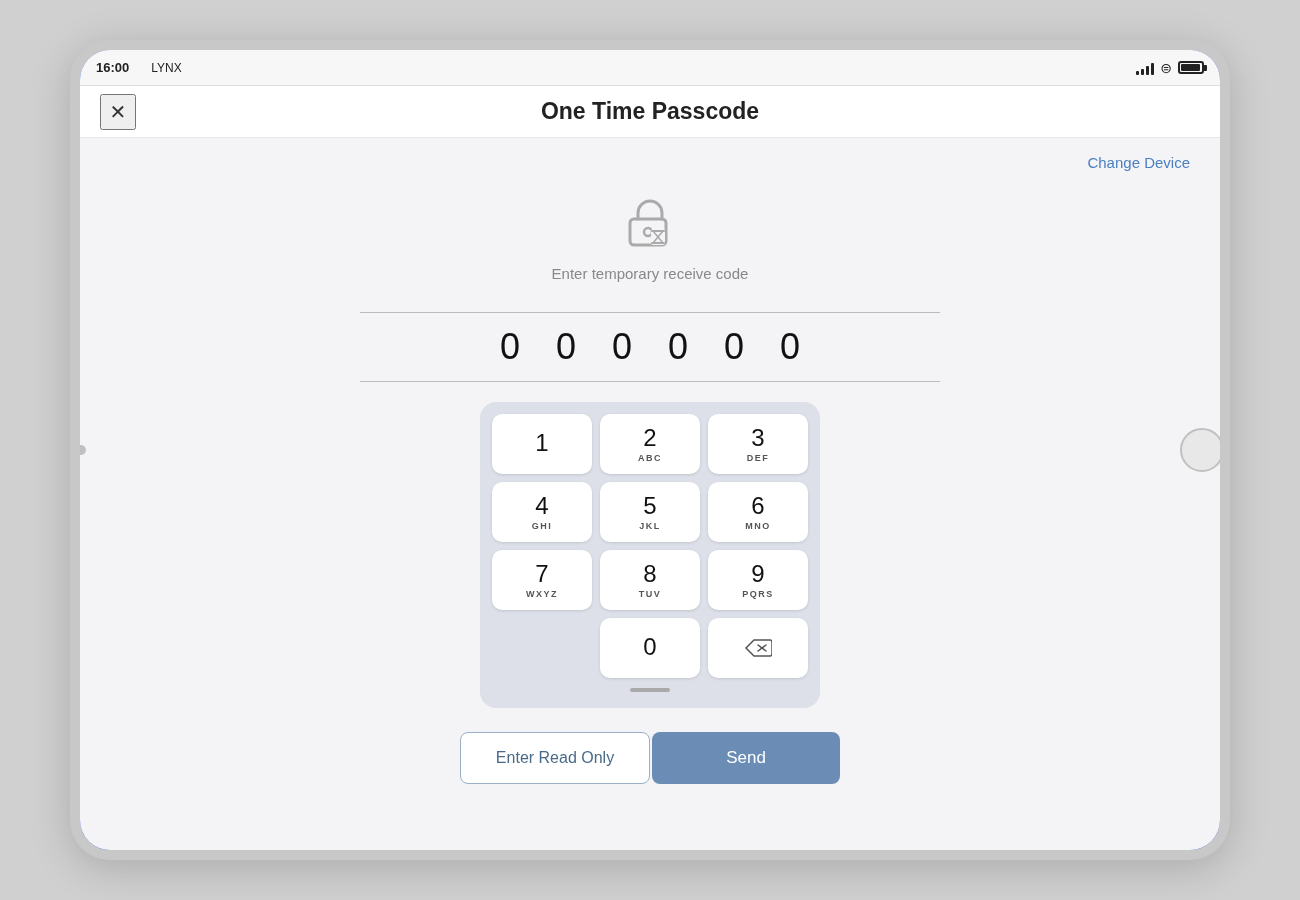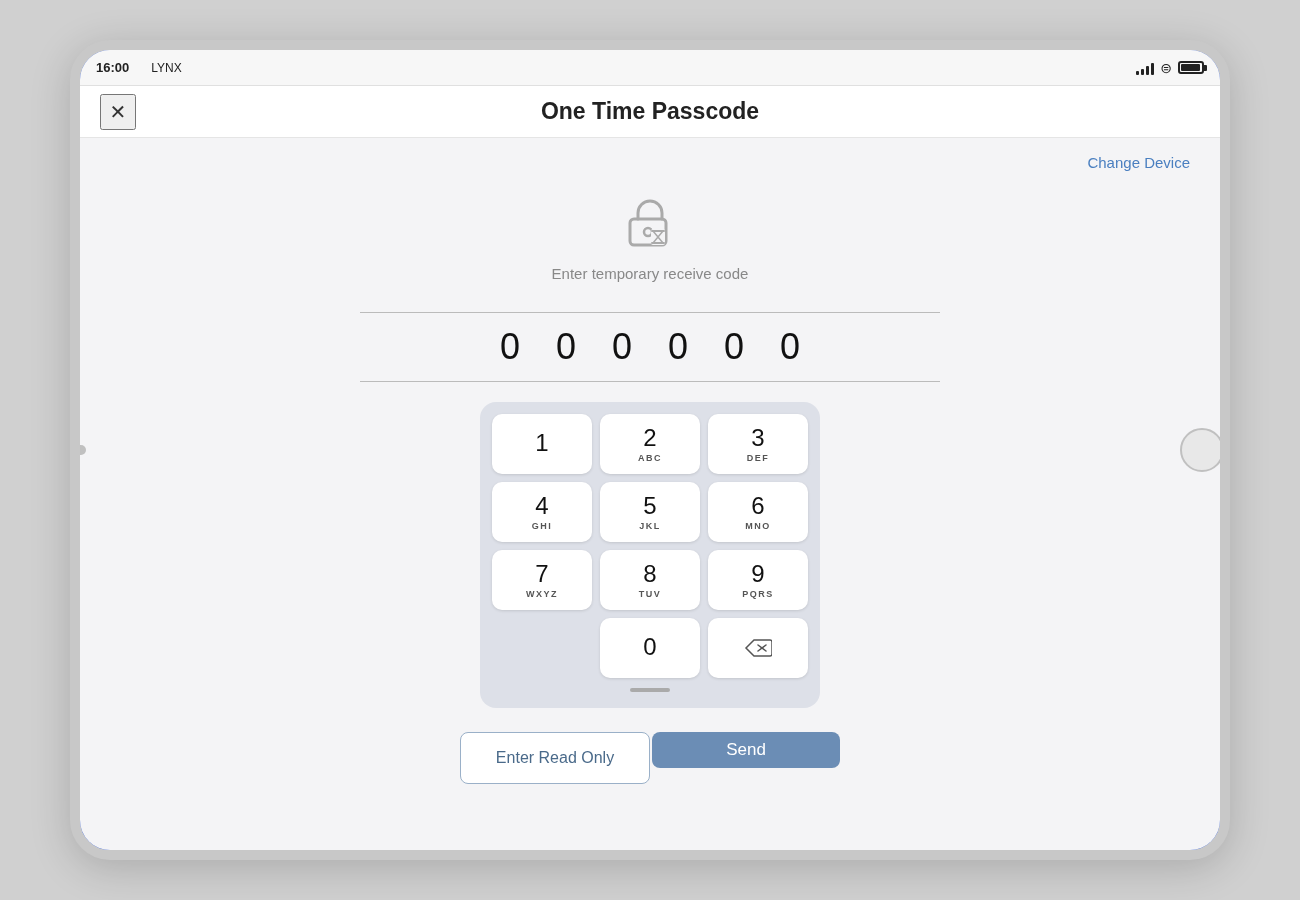--- a/index.html
+++ b/index.html
@@ -318,21 +318,21 @@
       border: 1.5px solid #9ab0c8;
       border-radius: 8px;
       font-size: 16px;
       color: #4a6a8a;
       cursor: pointer;
       font-weight: 400;
     }
 
     .btn-send {
       flex: 1;
-      height: 36px;
+      height: 52px;
       background: #6b8db5;
       border: none;
       border-radius: 8px;
       font-size: 17px;
       color: #fff;
       cursor: pointer;
       font-weight: 500;
     }
 
     

